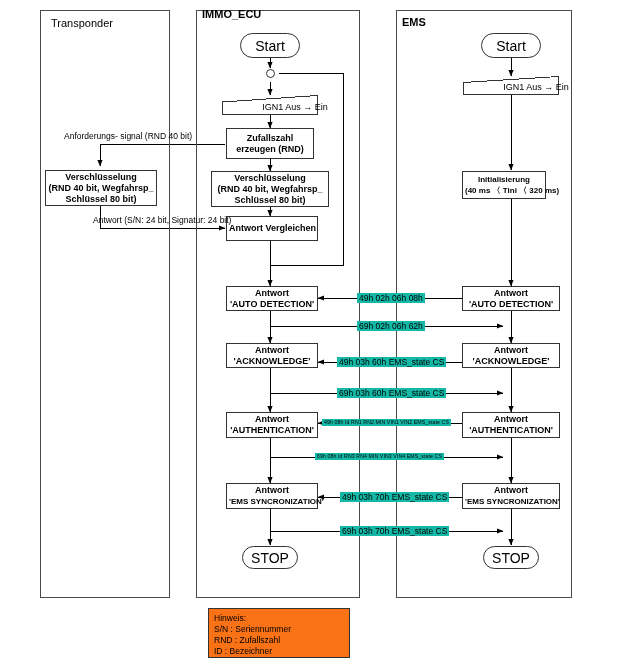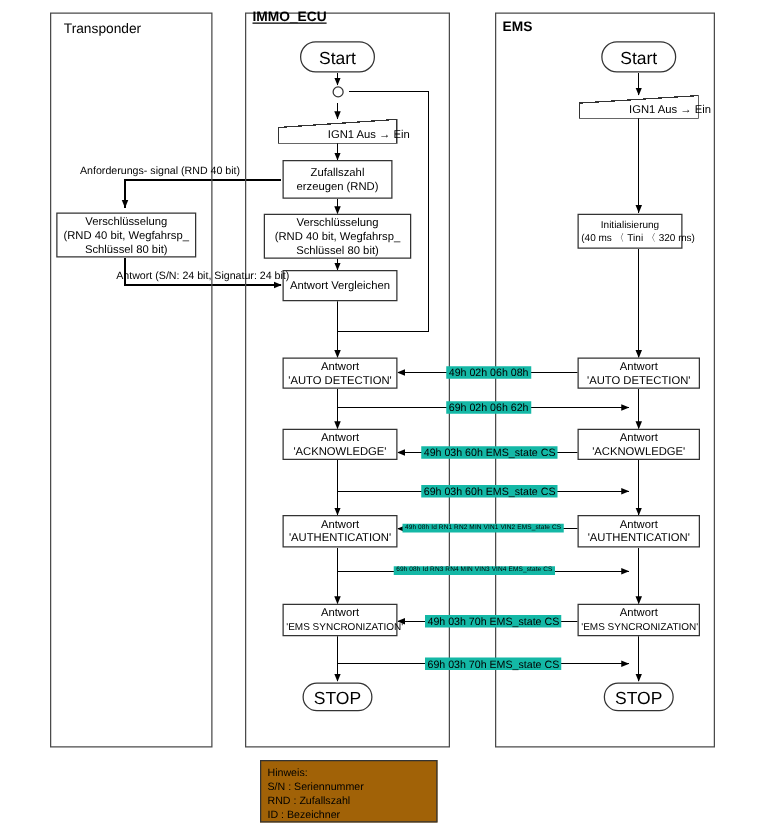--- a/index.html
+++ b/index.html
@@ -45,20 +45,21 @@
     box-sizing: border-box;
     border: 1px solid #333333;
     background: #ffffff;
     display: flex;
     align-items: center;
     justify-content: center;
     text-align: center;
     font-size: 9px;
     line-height: 11px;
     z-index: 3;
+    font-weight: bold;
   }
   .node .lines { width: 100%; padding: 0 2px; box-sizing: border-box; }
   .node .l { display: block; white-space: nowrap; }
 
   .terminator {
     position: absolute;
     box-sizing: border-box;
     border: 1px solid #333333;
     border-radius: 16px;
     background: #ffffff;
@@ -112,21 +113,21 @@
     font-size: 8.5px;
     line-height: 10.5px;
     text-align: center;
     white-space: nowrap;
     z-index: 4;
   }
   .note-box {
     position: absolute;
     box-sizing: border-box;
     border: 1px solid #333333;
-    background: #a16207;
+    background: #f97316;
     font-size: 8.5px;
     line-height: 11px;
     padding: 4px 5px;
     z-index: 3;
   }
   .note-box .l { display: block; white-space: nowrap; }
 </style>
 </head>
 <body>
 
@@ -181,21 +182,21 @@
 
       <path d="M270,531 L503,531" marker-end="url(#arrow)"></path>
 
     </g>
   </svg>
 
   <div class="lane" style="left:40px; top:10px; width:130px; height:588px;"></div>
   <div class="lane-title" style="left:37px; top:17px;margin-left:14px;">Transponder</div>
 
   <div class="lane" style="left:196px; top:10px; width:164px; height:588px;"></div>
-  <div class="lane-title bold" style="left:202px; top:8px;text-decoration:underline;">IMMO_ECU</div>
+  <div class="lane-title bold" style="left:202px; top:8px;">IMMO_ECU</div>
 
   <div class="lane" style="left:396px; top:10px; width:176px; height:588px;"></div>
   <div class="lane-title bold" style="left:402px; top:16px;">EMS</div>
 
   <div class="side-label" style="left:64px; top:131px; width:120px;">
     <span class="l">Anforderungs-</span>
     <span class="l">signal</span>
     <span class="l">(RND 40 bit)</span>
   </div>
 

